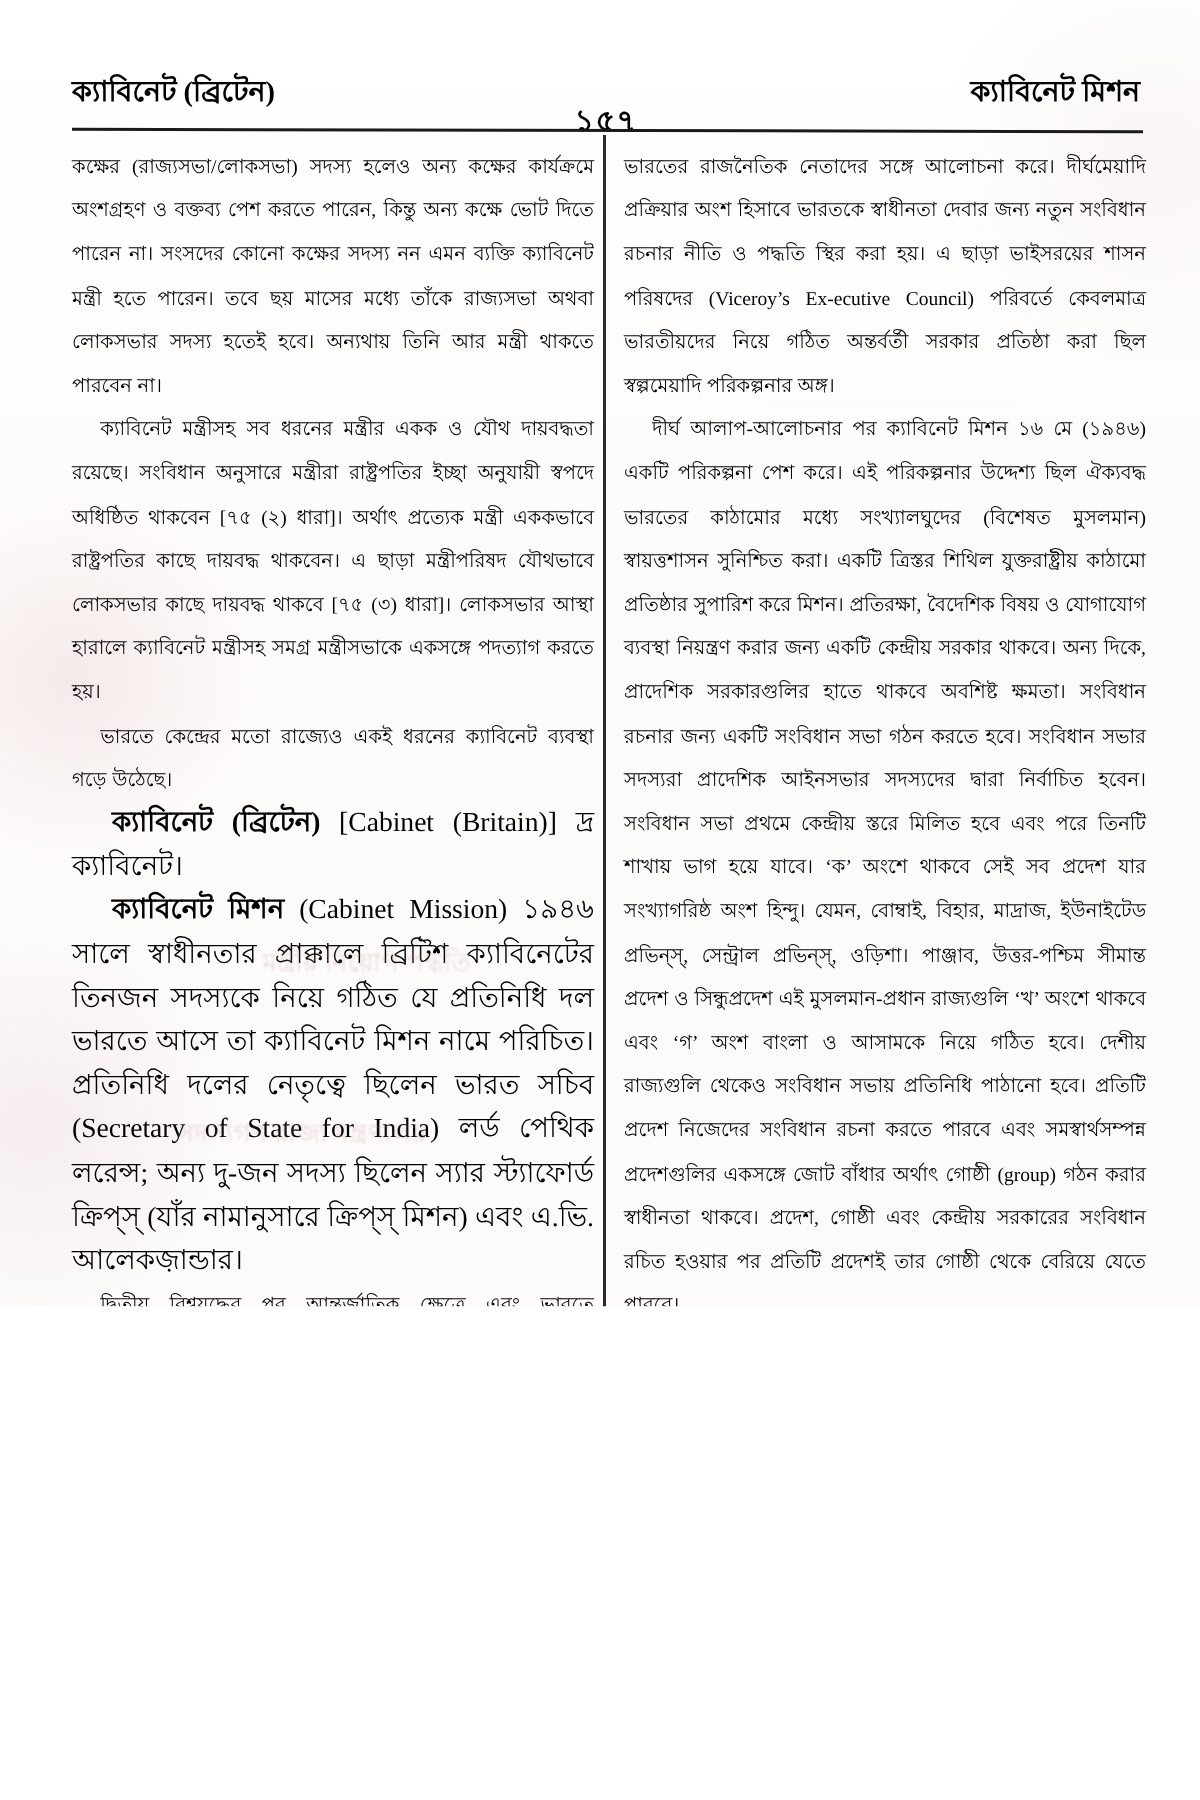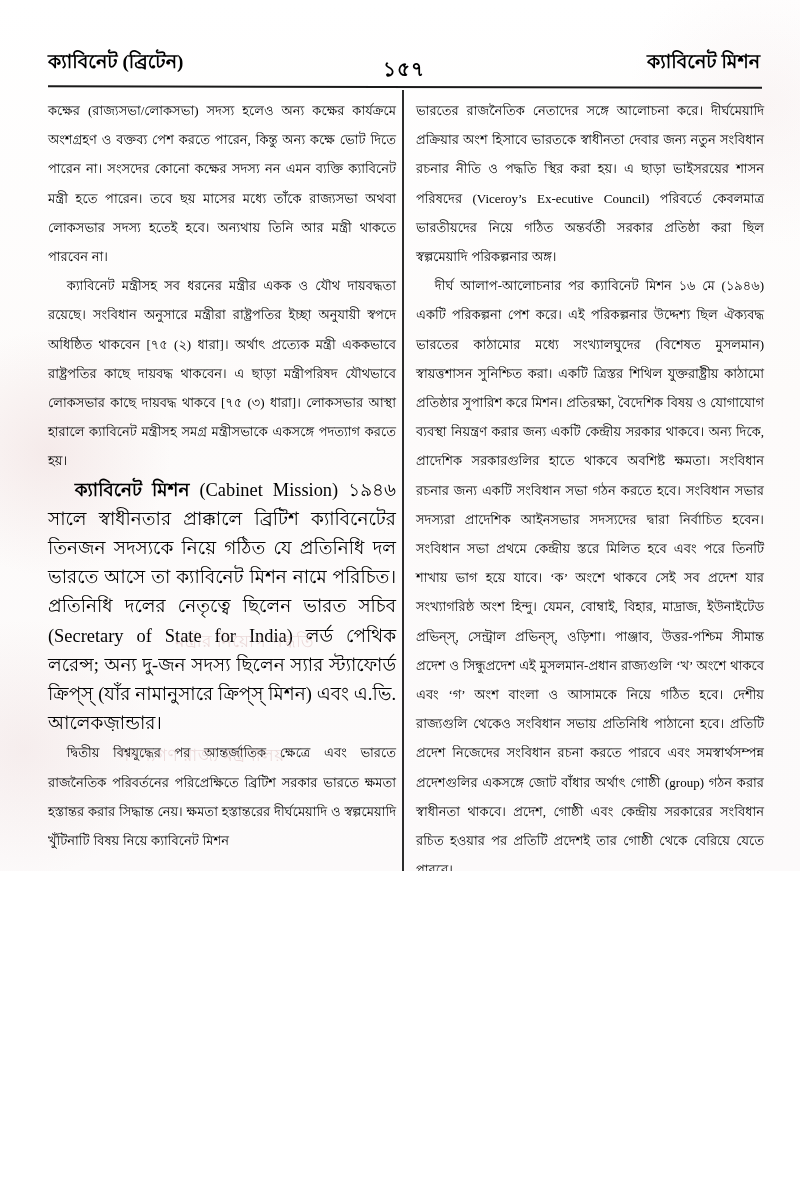--- a/index.html
+++ b/index.html
@@ -45,21 +45,21 @@
     white-space: nowrap;
   }
   .rh-center {
     font-size: 20px;
     font-weight: 700;
     line-height: 1;
     letter-spacing: 1px;
     position: absolute;
     left: 50%;
     transform: translateX(-50%);
-    top: 7px;
+    top: 19px;
   }
 
   .head-rule {
     position: absolute;
     left: 48px;
     top: 86px;
     width: 714px;
     height: 0;
     border-top: 2px solid #1a1a1a;
     transform: rotate(0.13deg);
@@ -142,21 +142,23 @@
   </div>
 
   <div class="head-rule"></div>
   <div class="col-rule"></div>
 
   <div class="columns">
 
     <div class="col col-left">
       <p class="para">কক্ষের (রাজ্যসভা/লোকসভা) সদস্য হলেও অন্য কক্ষের কার্যক্রমে অংশগ্রহণ ও বক্তব্য পেশ করতে পারেন, কিন্তু অন্য কক্ষে ভোট দিতে পারেন না। সংসদের কোনো কক্ষের সদস্য নন এমন ব্যক্তি ক্যাবিনেট মন্ত্রী হতে পারেন। তবে ছয় মাসের মধ্যে তাঁকে রাজ্যসভা অথবা লোকসভার সদস্য হতেই হবে। অন্যথায় তিনি আর মন্ত্রী থাকতে পারবেন না।</p>
       <p class="para indent">ক্যাবিনেট মন্ত্রীসহ সব ধরনের মন্ত্রীর একক ও যৌথ দায়বদ্ধতা রয়েছে। সংবিধান অনুসারে মন্ত্রীরা রাষ্ট্রপতির ইচ্ছা অনুযায়ী স্বপদে অধিষ্ঠিত থাকবেন [৭৫ (২) ধারা]। অর্থাৎ প্রত্যেক মন্ত্রী এককভাবে রাষ্ট্রপতির কাছে দায়বদ্ধ থাকবেন। এ ছাড়া মন্ত্রীপরিষদ যৌথভাবে লোকসভার কাছে দায়বদ্ধ থাকবে [৭৫ (৩) ধারা]। লোকসভার আস্থা হারালে ক্যাবিনেট মন্ত্রীসহ সমগ্র মন্ত্রীসভাকে একসঙ্গে পদত্যাগ করতে হয়।</p>
+      <p class="para indent">ভারতে কেন্দ্রের মতো রাজ্যেও একই ধরনের ক্যাবিনেট ব্যবস্থা গড়ে উঠেছে।</p>
 
+      <p class="entry"><span class="hw">ক্যাবিনেট (ব্রিটেন)</span> <span class="latin">[Cabinet (Britain)]</span><span> দ্র ক্যাবিনেট।</span></p>
 
 
 
       <p class="entry"><span class="hw">ক্যাবিনেট মিশন</span> <span class="latin">(Cabinet Mission)</span><span> ১৯৪৬ সালে স্বাধীনতার প্রাক্কালে ব্রিটিশ ক্যাবিনেটের তিনজন সদস্যকে নিয়ে গঠিত যে প্রতিনিধি দল ভারতে আসে তা ক্যাবিনেট মিশন নামে পরিচিত। প্রতিনিধি দলের নেতৃত্বে ছিলেন ভারত সচিব (Secretary of State for India) লর্ড পেথিক লরেন্স; অন্য দু-জন সদস্য ছিলেন স্যার স্ট্যাফোর্ড ক্রিপ্‌স্ (যাঁর নামানুসারে ক্রিপ্‌স্ মিশন) এবং এ.ভি. আলেকজ়ান্ডার।</span></p>
 
       <p class="para indent">দ্বিতীয় বিশ্বযুদ্ধের পর আন্তর্জাতিক ক্ষেত্রে এবং ভারতে রাজনৈতিক পরিবর্তনের পরিপ্রেক্ষিতে ব্রিটিশ সরকার ভারতে ক্ষমতা হস্তান্তর করার সিদ্ধান্ত নেয়। ক্ষমতা হস্তান্তরের দীর্ঘমেয়াদি ও স্বল্পমেয়াদি খুঁটিনাটি বিষয় নিয়ে ক্যাবিনেট মিশন</p>
     </div>
 
     <div class="col col-right">
       <p class="para">ভারতের রাজনৈতিক নেতাদের সঙ্গে আলোচনা করে। দীর্ঘমেয়াদি প্রক্রিয়ার অংশ হিসাবে ভারতকে স্বাধীনতা দেবার জন্য নতুন সংবিধান রচনার নীতি ও পদ্ধতি স্থির করা হয়। এ ছাড়া ভাইসরয়ের শাসন পরিষদের (Viceroy’s Ex-ecutive Council) পরিবর্তে কেবলমাত্র ভারতীয়দের নিয়ে গঠিত অন্তর্বর্তী সরকার প্রতিষ্ঠা করা ছিল স্বল্পমেয়াদি পরিকল্পনার অঙ্গ।</p>

